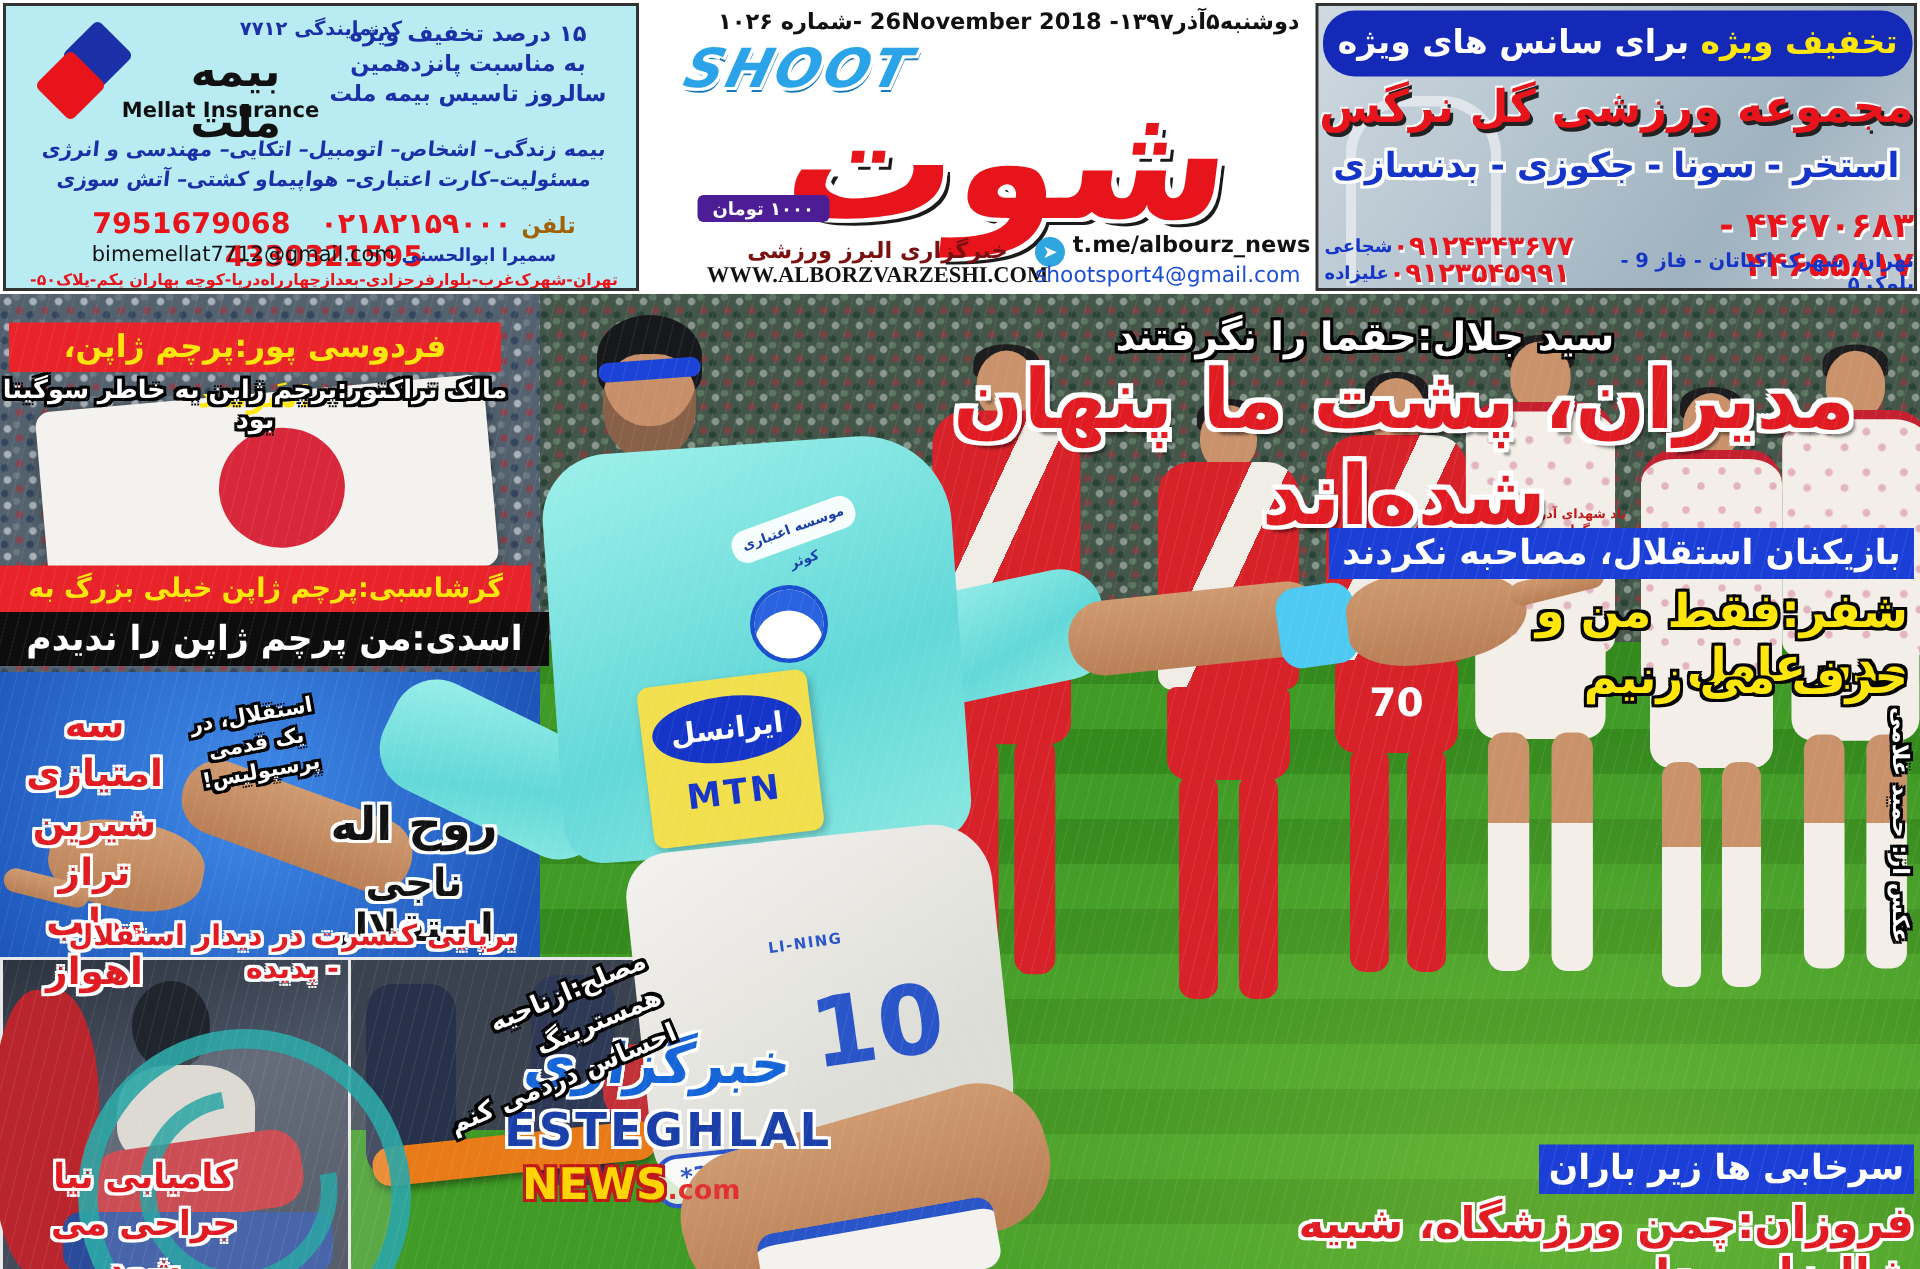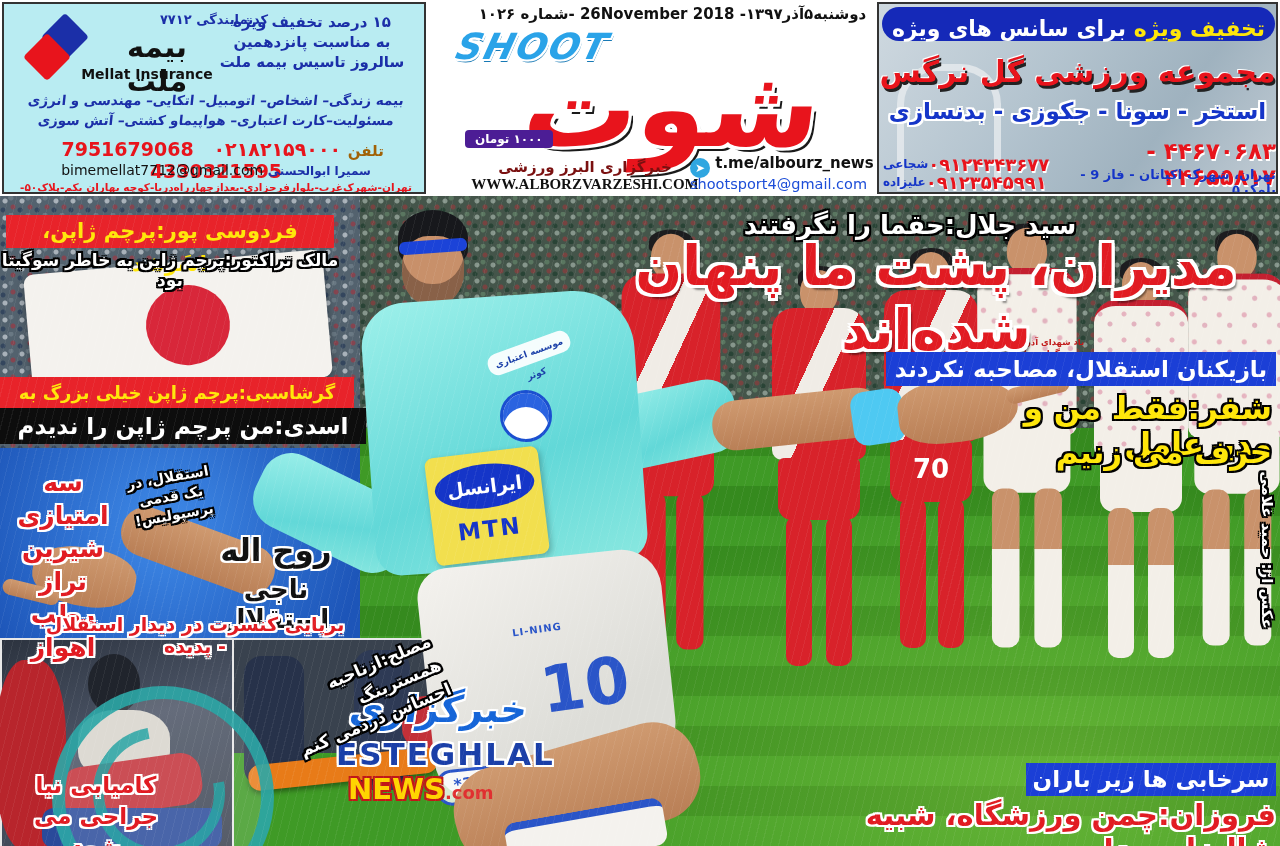--- a/index.html
+++ b/index.html
@@ -43,21 +43,21 @@
   .mh-agency{left:6px;top:156px;width:260px;text-align:center;font-size:15px;font-weight:bold;color:#7a1010;z-index:4;}
   .mh-site{left:6px;top:174px;width:260px;text-align:center;font-family:"Liberation Serif",serif;font-size:15px;font-weight:bold;color:#111;z-index:4;}
   .mh-tg{right:6px;top:152px;width:200px;text-align:left;font-size:15px;font-weight:bold;color:#111;z-index:4;}
   .tg-icon{display:inline-block;width:20px;height:20px;border-radius:50%;background:#2fa6e0;color:#fff;font-size:12px;line-height:20px;text-align:center;vertical-align:-4px;}
   .mh-mail{right:6px;top:174px;width:200px;text-align:left;font-size:14.5px;color:#1d4ed8;z-index:4;}
 
   
   .ad-pool{left:877px;top:2px;width:401px;height:192px;
            background:linear-gradient(125deg,#cfd9e0 0%,#b4c4cf 40%,#9fb2bf 70%,#c2ccd4 100%);}
   .pool-ladder{left:18px;top:60px;width:90px;height:120px;border:7px solid #e8ecef;border-bottom:none;border-radius:40px 40px 0 0;opacity:.8;}
-  .pool-banner{left:3px;top:3px;width:393px;height:34px;background:#1529b8;color:#fff;font-size:22px;font-weight:bold;line-height:44px;text-align:center;border-radius:21px;}
+  .pool-banner{left:3px;top:3px;width:393px;height:44px;background:#1529b8;color:#fff;font-size:22px;font-weight:bold;line-height:44px;text-align:center;border-radius:21px;}
   .pool-banner .hl{color:#ffe60a;}
   .pool-title{left:0;top:50px;width:100%;text-align:center;font-size:30px;font-weight:bold;color:#e8141c;text-shadow:2px 3px 0 #222,-1px -1px 0 #fff;}
   .pool-srv{left:0;top:94px;width:100%;text-align:center;font-size:23px;font-weight:bold;color:#1535c8;}
   .pool-row{left:4px;width:393px;display:flex;justify-content:space-between;align-items:center;}
   .pool-main{font-size:23px;font-weight:bold;color:#e8141c;text-shadow:1px 2px 0 #fff;}
   .pool-mob{font-size:18px;font-weight:bold;color:#e8141c;text-shadow:1px 2px 0 #fff;}
   .pool-name{font-size:12px;font-weight:bold;color:#1535c8;}
   .pool-addr{font-size:13px;font-weight:bold;color:#1535c8;}
 
   

